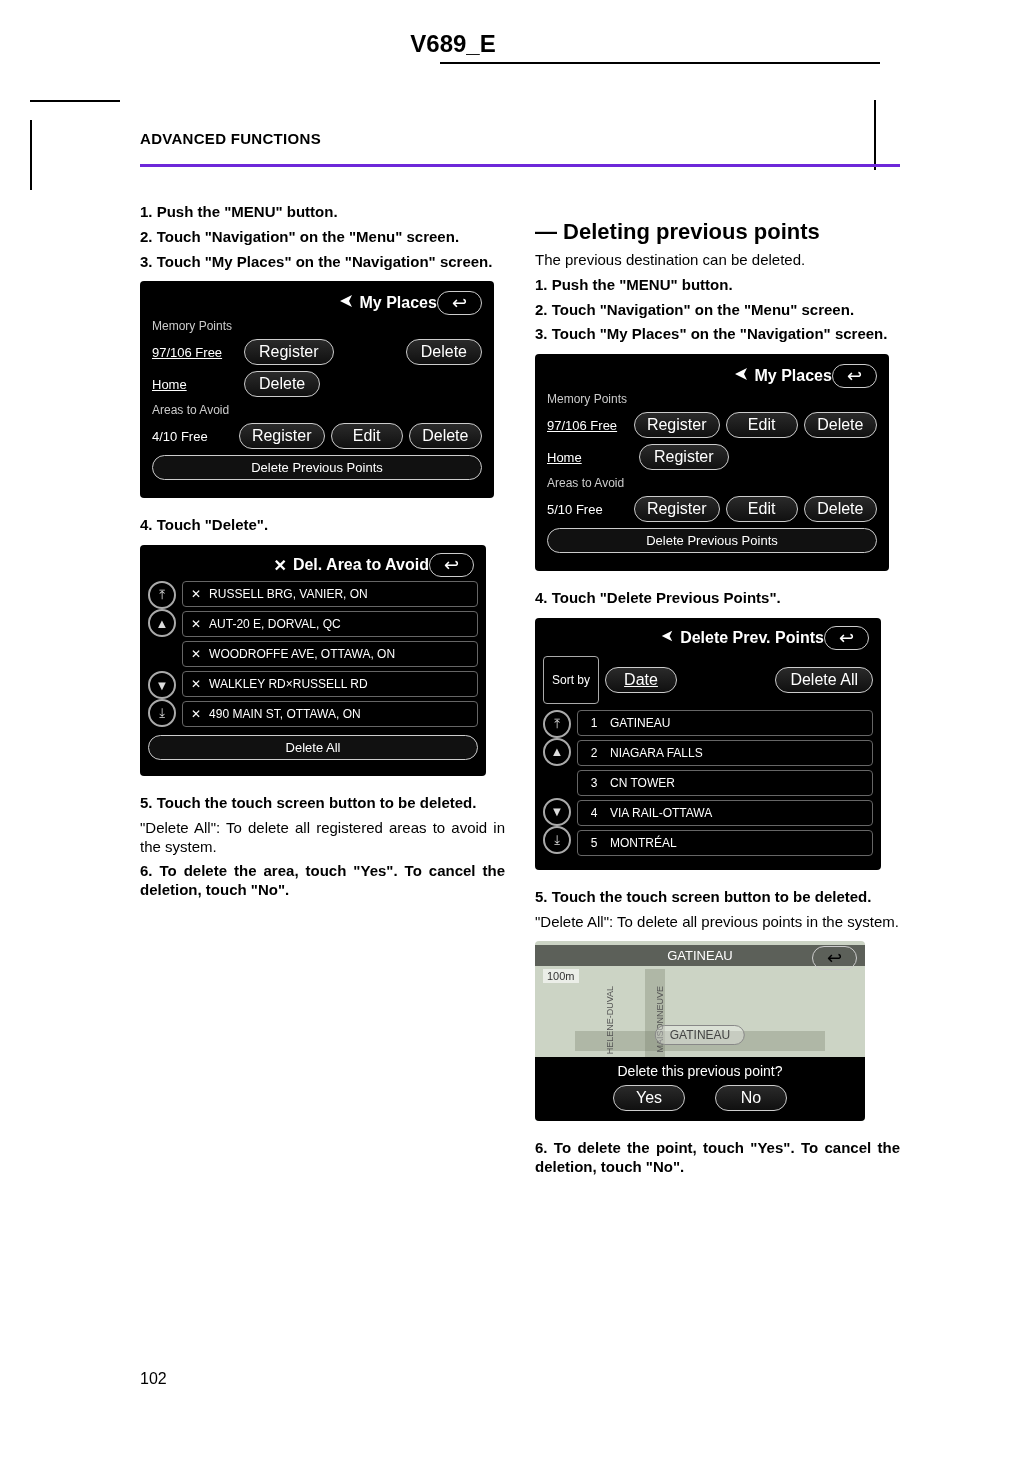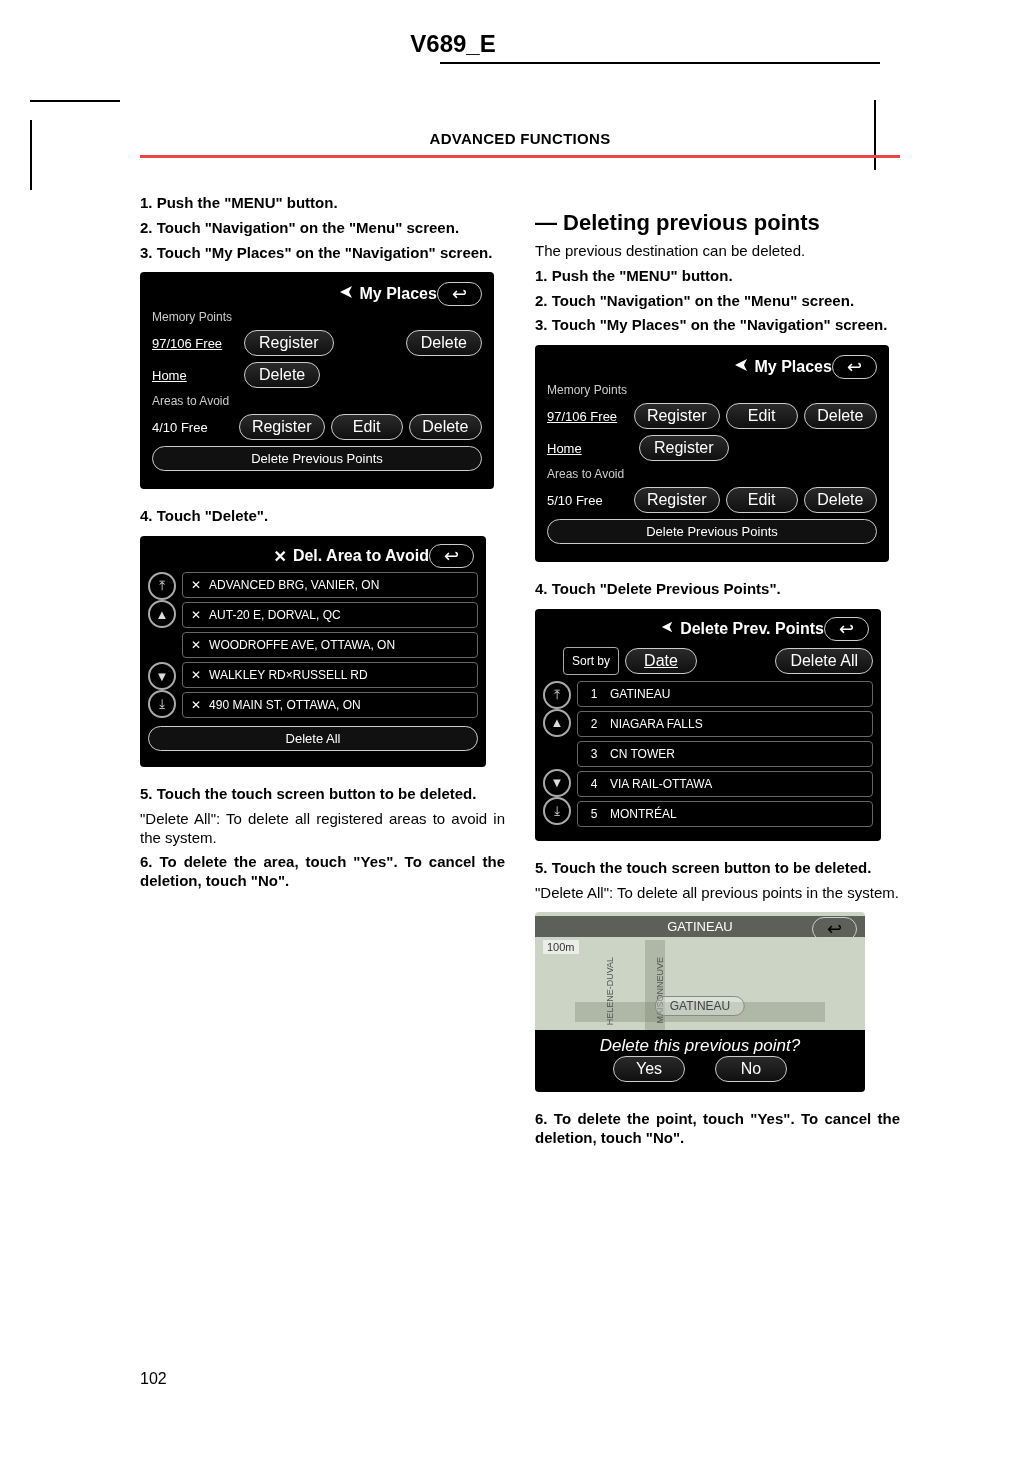--- a/index.html
+++ b/index.html
@@ -60,24 +60,23 @@
   .content {
     position: absolute;
     top: 130px;
     left: 140px;
     width: 760px;
   }
   .section-header {
     font-size: 15px;
     font-weight: bold;
     letter-spacing: 0.3px;
-    padding-bottom: 8px;
-    border-bottom: 3px solid #ef4444;
+    padding-bottom: 17px;
+    border-bottom: 3px solid #6d28d9;
     margin-bottom: 30px;
-    text-align: center;
   }
   .cols {
     display: flex;
     gap: 30px;
   }
   .col {
     width: 365px;
   }
   .h2 {
     font-size: 22px;
@@ -264,43 +263,42 @@
   .map-bottom {
     position: absolute;
     bottom: 0;
     left: 0; right: 0;
     background: #000;
     color: #fff;
     text-align: center;
     padding: 6px 0 10px 0;
   }
   .map-bottom-q {
-    font-size: 17px;
-    font-style: italic;
+    font-size: 14px;
+    margin-bottom: 6px;
   }
   .map-bottom-btns {
     display: flex;
     justify-content: center;
     gap: 30px;
   }
 
   .pagenum {
     position: absolute;
     bottom: 80px;
     left: 140px;
     font-size: 16px;
   }
 
   .sort-rect {
     display: inline-block;
     border:1px solid #aaa;
     border-radius:4px;
-    padding:6px 8px;
+    padding:16px 8px;
     font-size:12px;
-    margin-left:20px;
   }
 </style>
 </head>
 <body>
 
 <div class="page">
 
   <div class="top-center-label">V689_E</div>
   <div class="top-label-underline"></div>
 
@@ -370,21 +368,21 @@
               <div class="circle-btn">▲</div>
             </div>
             <div style="position:absolute; left:-34px; top:90px;">
               <div class="circle-btn">▼</div>
             </div>
             <div style="position:absolute; left:-34px; top:118px;">
               <div class="circle-btn">⤓</div>
             </div>
             <div class="list-item">
                 <span>✕</span>
-                <span>ADVANCED BRG, VANIER, ON</span>
+                <span>RUSSELL BRG, VANIER, ON</span>
               </div>
             <div class="list-item">
                 <span>✕</span>
                 <span>AUT-20 E, DORVAL, QC</span>
               </div>
             <div class="list-item">
                 <span>✕</span>
                 <span>WOODROFFE AVE, OTTAWA, ON</span>
               </div>
             <div class="list-item">

